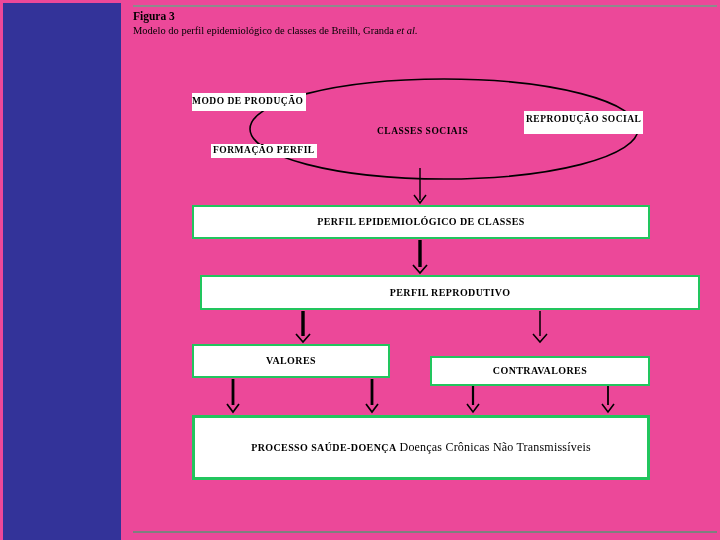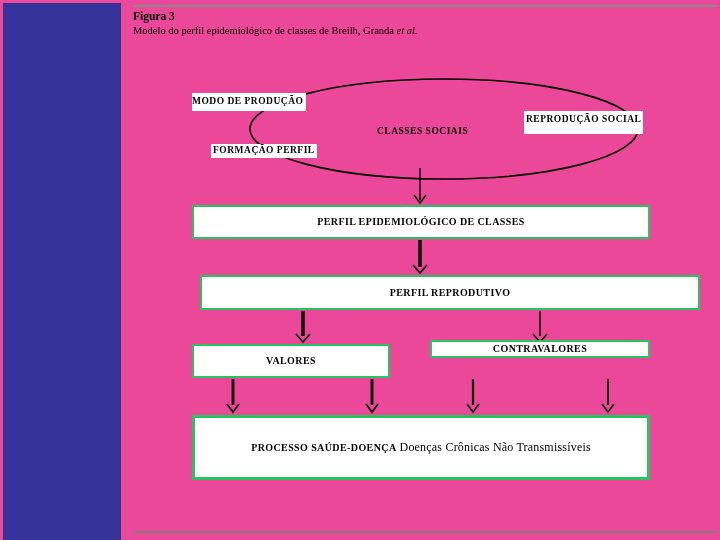--- a/index.html
+++ b/index.html
@@ -26,21 +26,21 @@
   .lbl-formacao{left:211px;top:144px;padding:2px 2px 2px 2px;}
   .dbox{
     position:absolute;z-index:2;background:#ffffff;border:2px solid #22c55e;
     display:flex;align-items:center;justify-content:center;text-align:center;
     font-weight:bold;font-size:10px;letter-spacing:0.4px;box-sizing:border-box;
     line-height:1.15;
   }
   .box-perfil-epi{left:192px;top:205px;width:458px;height:34px;}
   .box-perfil-rep{left:192px;top:275px;width:500px;height:35px;margin-left:8px;}
   .box-valores{left:192px;top:344px;width:198px;height:34px;}
-  .box-contravalores{left:430px;top:340px;width:220px;height:18px;}
+  .box-contravalores{left:430px;top:356px;width:220px;height:30px;}
   .box-processo{left:192px;top:415px;width:458px;height:65px;border-width:3px;flex-direction:row;gap:3px;}
   .box-processo .sub{font-weight:normal;letter-spacing:0.2px;font-size:12px;}
 </style>
 </head>
 <body>
 
 <div class="slide">
 
   <div class="accent-bar" style="background:#333399;"></div>
 

